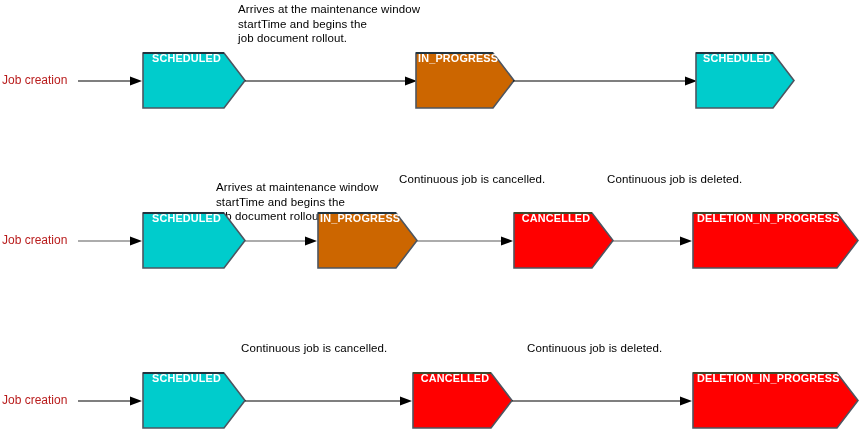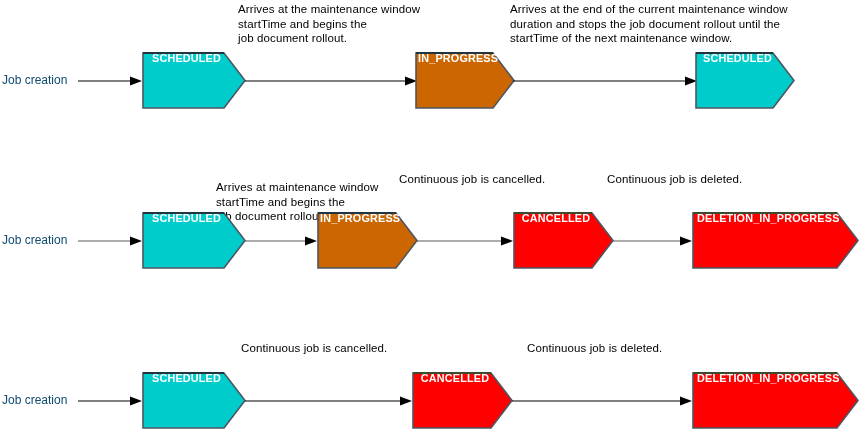--- a/index.html
+++ b/index.html
@@ -32,21 +32,21 @@
     line-height: 14.6px;
     color: #000000;
     white-space: pre-line;
     letter-spacing: 0.01em;
   }
   
   .entry-label {
     position: absolute;
     font-family: "Liberation Sans", sans-serif;
     font-size: 12px;
-    color: #0c4a6e;
+    color: #b91c1c;
     white-space: nowrap;
   }
   
   .connector {
     position: absolute;
     height: 12px;
   }
   .connector svg {
     display: block;
     overflow: visible;
@@ -84,23 +84,20 @@
 <body>
 
 <div id="diagram">
 
   <div class="row" style="top:0px;height:145px;">
 
     <div class="caption" style="left:190px; top:2px; width:290px;margin-left:48px;">Arrives at the maintenance window
 startTime and begins the
 job document rollout.</div>
 
-    <div class="caption" style="left:510px; top:2px; width:350px;">Arrives at the end of the current maintenance window
-duration and stops the job document rollout until the
-startTime of the next maintenance window.</div>
 
     <div class="entry-label" style="left:2px; top:73px;">Job creation</div>
 
     <div class="connector" style="left:78px; top:75px; width:64px;">
       <svg width="64" height="12" viewBox="0 0 64 12">
         <line x1="0" y1="6" x2="56" y2="6" stroke="#000000" stroke-width="1.2"></line>
         <polygon points="64,6 52,1.4 52,10.6" fill="#000000"></polygon>
       </svg>
     </div>
 

